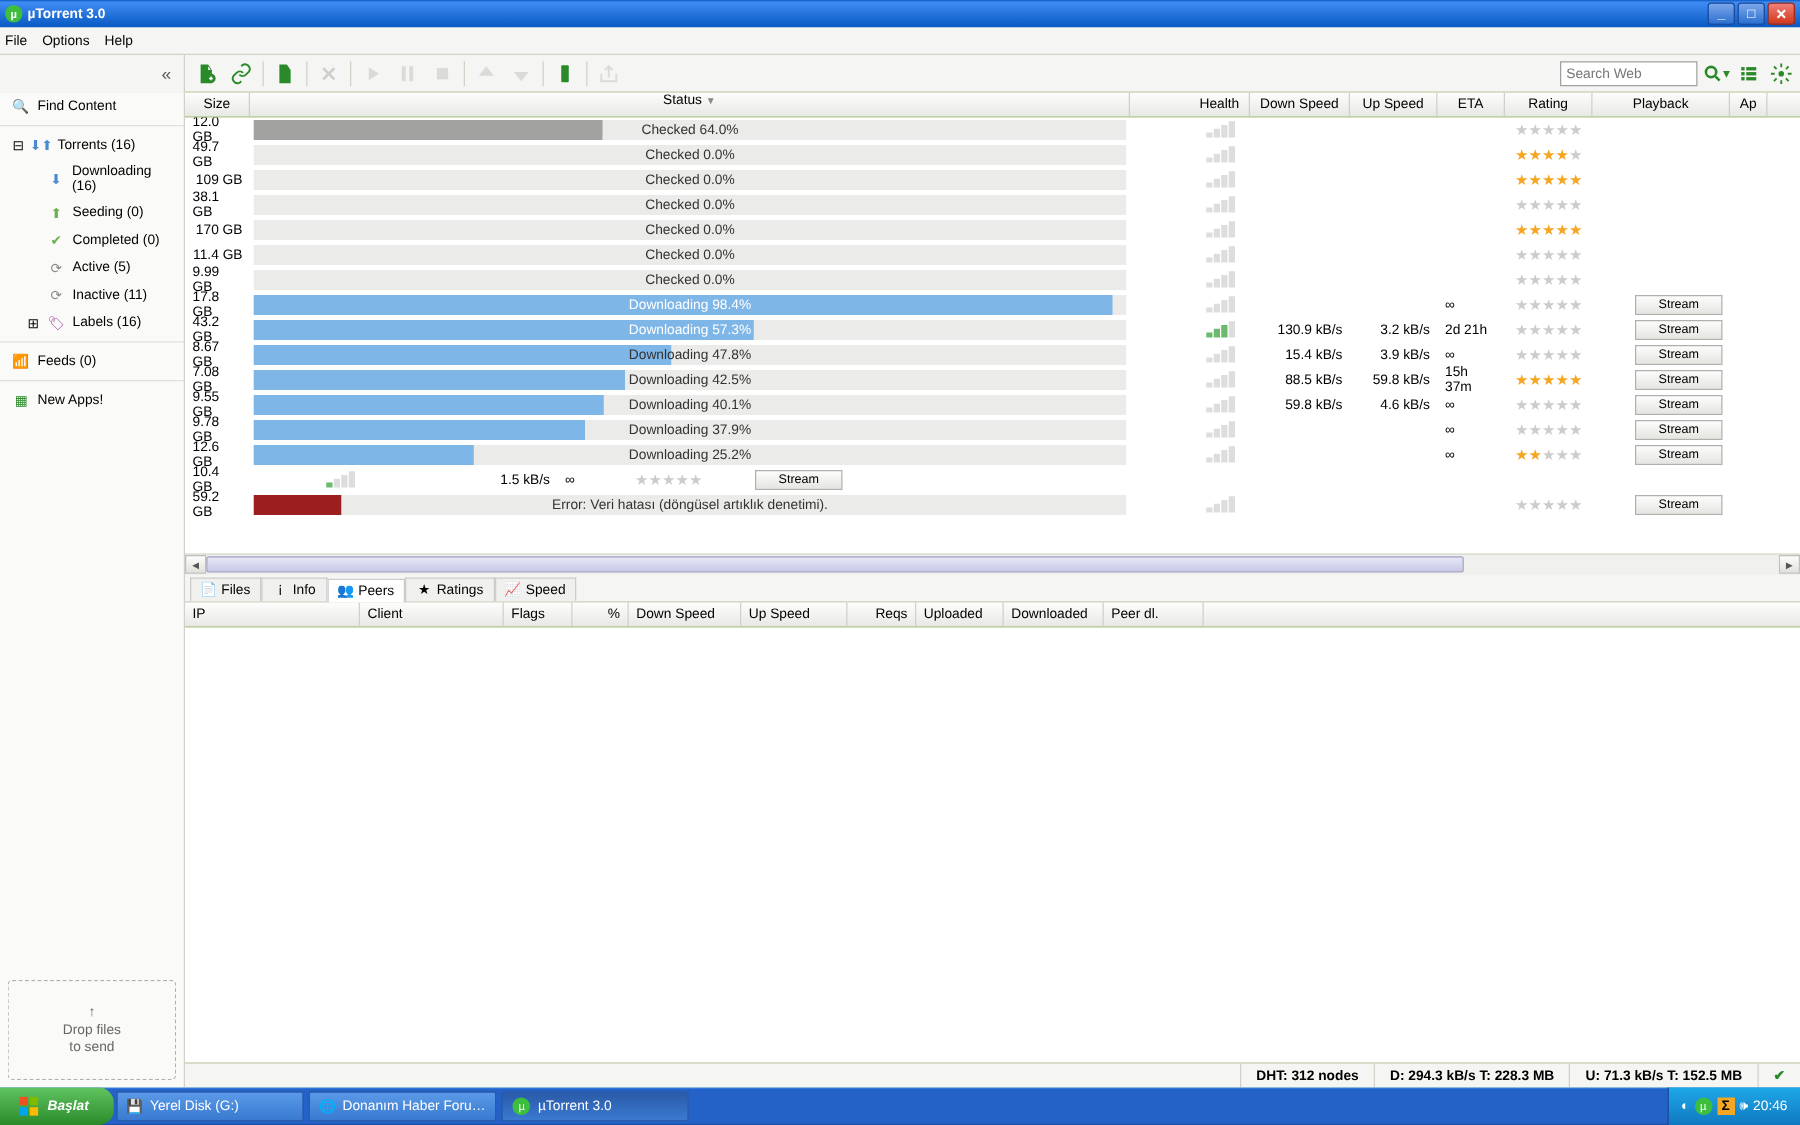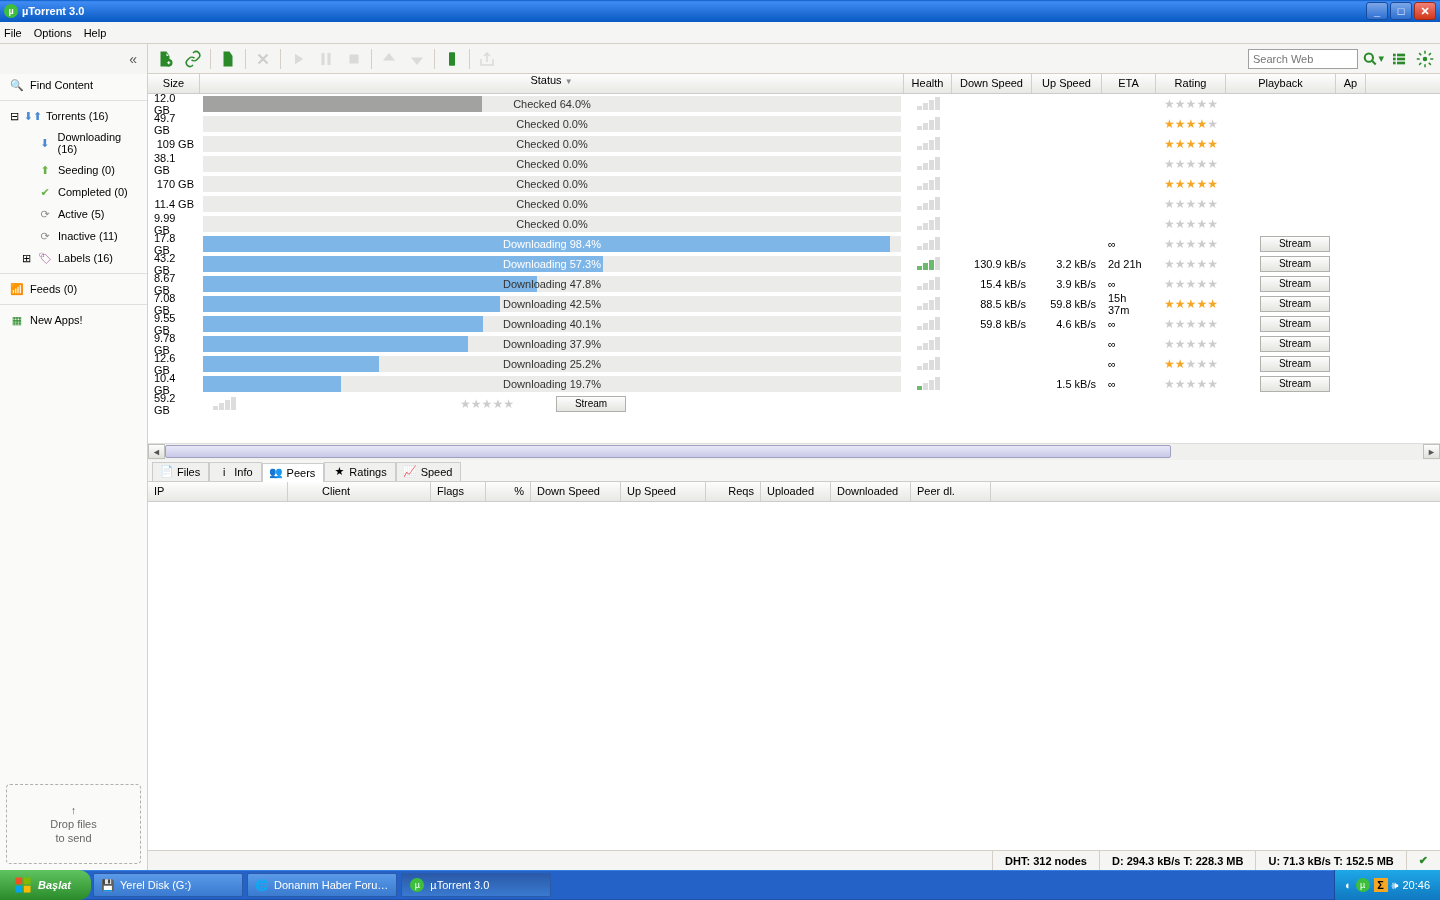--- a/index.html
+++ b/index.html
@@ -31,21 +31,21 @@
 .sbdivider { height:1px; background:#e0e0dc; margin:4px 0; }
 .dropzone { margin:auto 6px 6px 6px; height:80px; border:1px dashed #b0b0b0; border-radius:4px; display:flex; flex-direction:column; align-items:center; justify-content:center; color:#666; gap:2px; }
 .content { flex:1; display:flex; flex-direction:column; background:#84cc16; }
 .gridhead { height:20px; background:linear-gradient(#fdfdfd,#e8e8e4); border-bottom:1px solid #ccc; display:flex; }
 .gridhead > div { border-right:1px solid #d0d0cc; padding:3px 6px; color:#000; text-align:center; position:relative; }
 .gridbody { flex:1; overflow:auto; background:#fff; }
 .row { height:20px; display:flex; align-items:center; border-bottom:0; }
 .row > div { padding:0 6px; height:20px; display:flex; align-items:center; }
 .col-size { width:52px; justify-content:flex-end; }
 .col-status { width:704px; padding:0 3px !important; }
-.col-health { width:48px; justify-content:center; }
+.col-health { width:48px; justify-content:center;margin-left:48px; }
 .col-down { width:80px; justify-content:flex-end; }
 .col-up { width:70px; justify-content:flex-end; }
 .col-eta { width:54px; }
 .col-rating { width:70px; justify-content:center; }
 .col-playback { width:110px; justify-content:center; }
 .col-ap { width:30px; }
 .progress { width:100%; height:16px; background:#ebebe9; position:relative; }
 .progress .bar { height:100%; position:absolute; left:0; top:0; }
 .progress .bar.grey { background:#a2a2a0; }
 .progress .bar.blue { background:#7fb6e8; }
@@ -686,26 +686,20 @@
               <span class="star grey">★</span>
               <span class="star grey">★</span>
             </div>
           </div>
           <div class="col-playback">
             <div class="streambtn">Stream</div>
           </div>
         </div>
         <div class="row">
           <div class="col-size">10.4 GB</div>
-          <div class="col-status">
-            <div class="progress">
-              <div class="bar blue" style="width: 19.7%;"></div>
-              <div class="txt ">Downloading 19.7%</div>
-            </div>
-          </div>
           <div class="col-health">
             <div class="health">
               <span class="on" style="height: 4px;"></span>
               <span style="height: 7px;"></span>
               <span style="height: 10px;"></span>
               <span style="height: 13px;"></span>
             </div>
           </div>
           <div class="col-down"></div>
           <div class="col-up">1.5 kB/s</div>
@@ -718,20 +712,26 @@
               <span class="star grey">★</span>
               <span class="star grey">★</span>
             </div>
           </div>
           <div class="col-playback">
             <div class="streambtn">Stream</div>
           </div>
         </div>
         <div class="row">
           <div class="col-size">59.2 GB</div>
+          <div class="col-status">
+            <div class="progress">
+              <div class="bar red" style="width: 10%;"></div>
+              <div class="txt ">Error: Veri hatası (döngüsel artıklık denetimi).</div>
+            </div>
+          </div>
           <div class="col-health">
             <div class="health">
               <span style="height: 4px;"></span>
               <span style="height: 7px;"></span>
               <span style="height: 10px;"></span>
               <span style="height: 13px;"></span>
             </div>
           </div>
           <div class="col-down"></div>
           <div class="col-up"></div>
@@ -775,21 +775,21 @@
           <span class="tabicon">★</span>
           <span>Ratings</span>
         </div>
         <div class="tab">
           <span class="tabicon">📈</span>
           <span>Speed</span>
         </div>
       </div>
     <div class="peerhead" id="peerhead">
         <div style="width: 140px;">IP</div>
-        <div style="width: 115px; margin-left: 28px;">Client</div>
+        <div style="width: 115px;">Client</div>
         <div style="width: 55px;">Flags</div>
         <div style="width: 45px; text-align: right;">%</div>
         <div style="width: 90px;">Down Speed</div>
         <div style="width: 85px;">Up Speed</div>
         <div style="width: 55px; text-align: right;">Reqs</div>
         <div style="width: 70px;">Uploaded</div>
         <div style="width: 80px;">Downloaded</div>
         <div style="width: 80px;">Peer dl.</div>
       </div>
     <div class="peerbody" style="height:160px;"></div>

